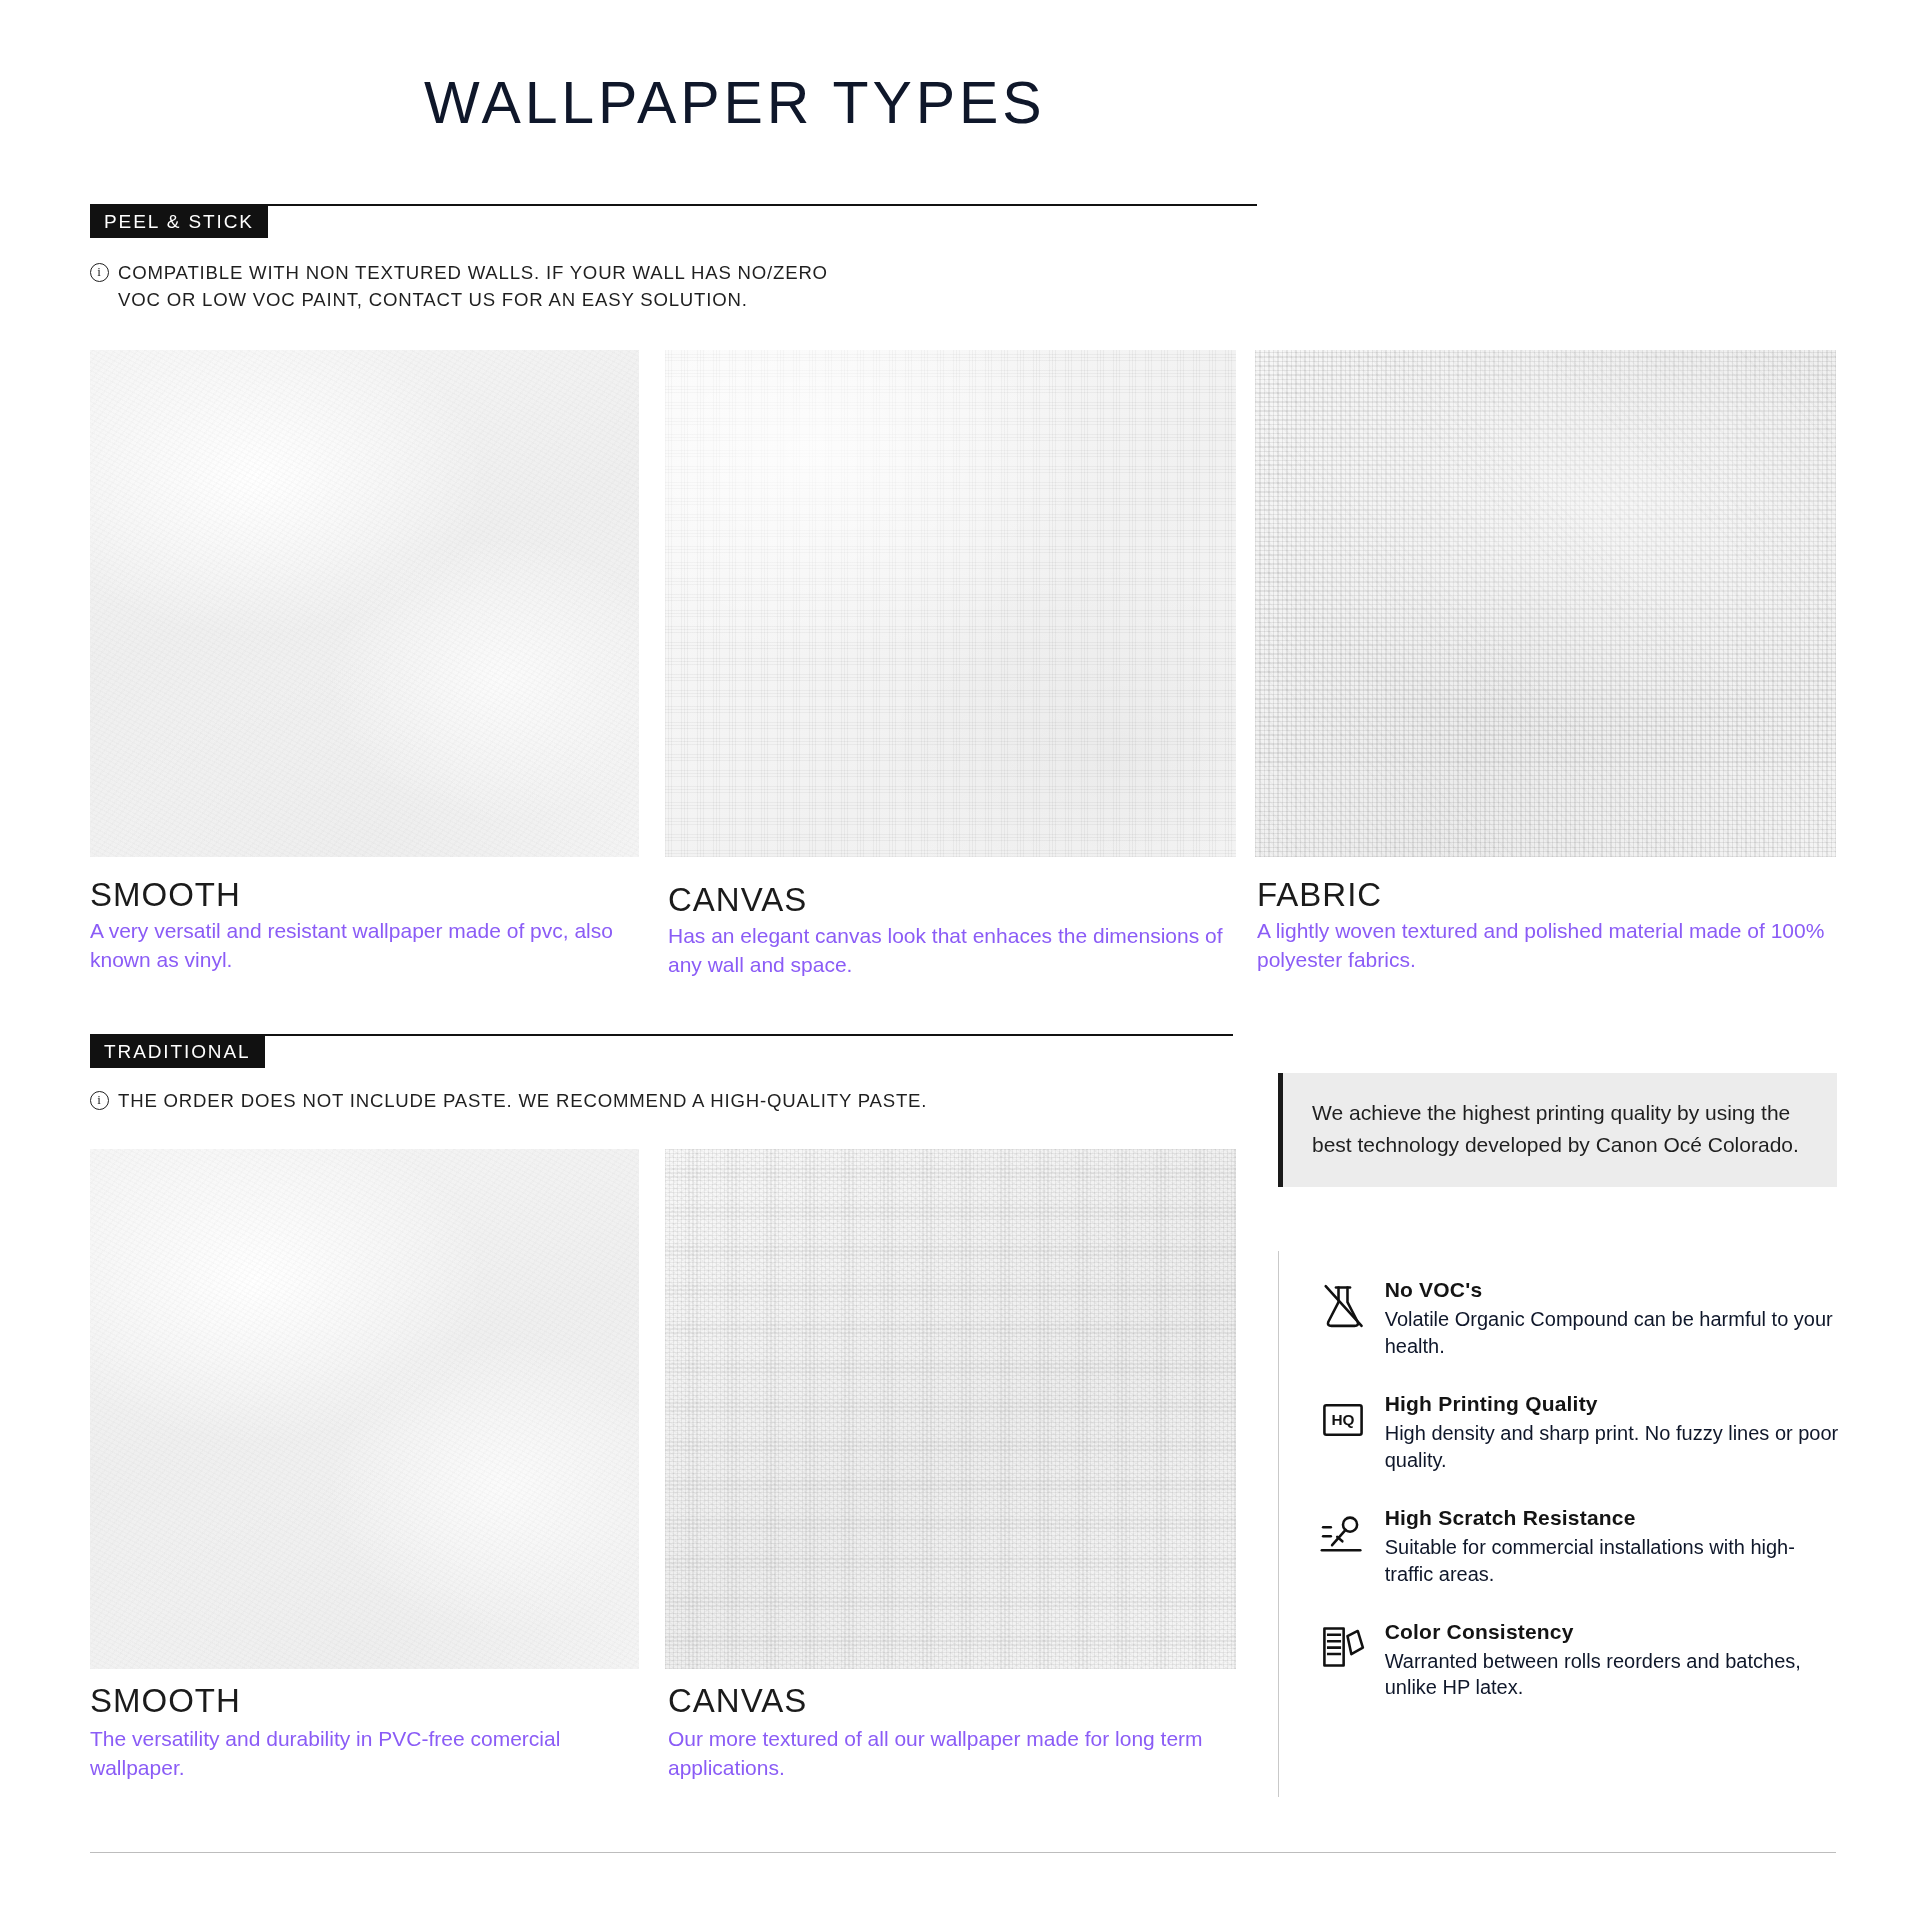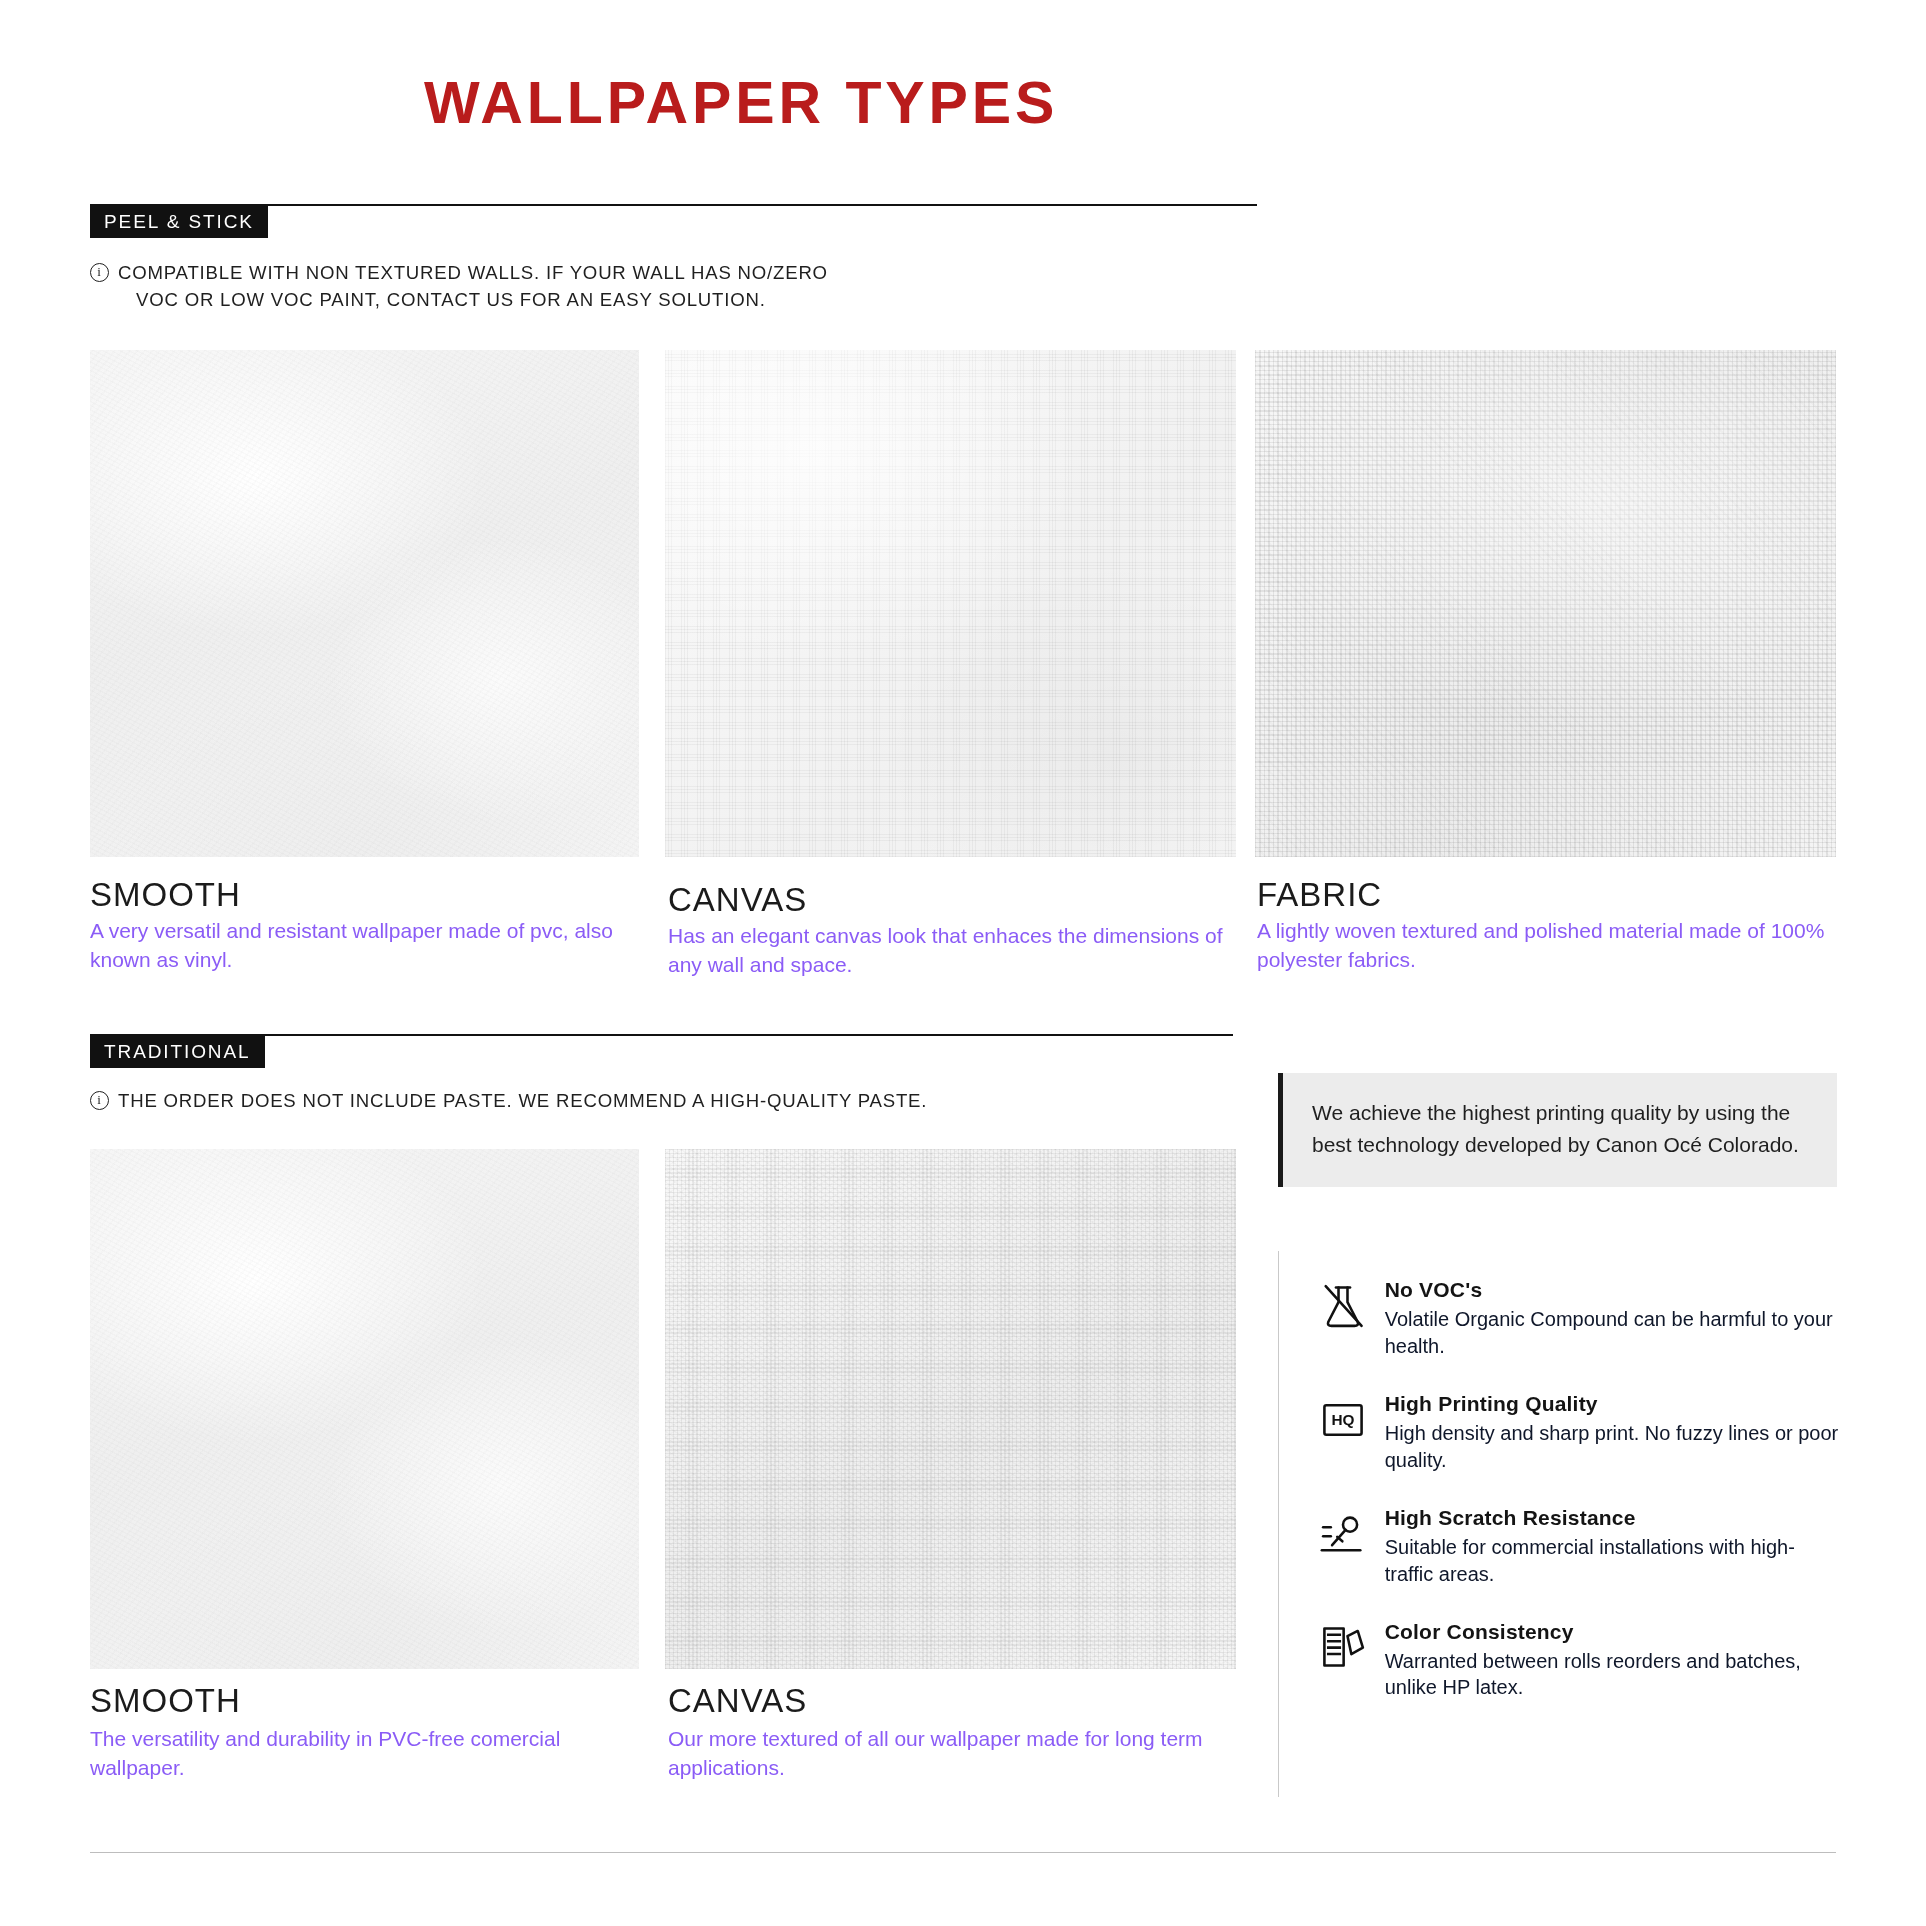--- a/index.html
+++ b/index.html
@@ -10,23 +10,23 @@
     color: #1a1a1a;
     overflow: hidden;
   }
   .page { position: relative; width: 1926px; height: 1926px; padding: 0; }
 
   
   .title {
     position: absolute;
     left: 424px; top: 69px;
     font-size: 59px;
-    font-weight: 700;
+    font-weight: 400;
     letter-spacing: 3.9px;
-    color: #b91c1c;
+    color: #0f172a;
     white-space: nowrap;
   }
 
   
   .section-head { position: absolute; display: flex; }
   .tag {
     background: #111111;
     color: #ffffff;
     font-size: 19px;
     letter-spacing: 1.9px;
@@ -216,21 +216,21 @@
 
   <div class="section-head" style="left:90px; top:204px; width:1207px;">
     <div class="tag">PEEL &amp; STICK</div>
     <div class="rule" style="width:989px;"></div>
   </div>
 
   <div class="note" style="left:90px; top:260px; width:1091px;">
     <span class="info-icon"></span>
     <span>
       <span>COMPATIBLE WITH NON TEXTURED WALLS. IF YOUR WALL HAS NO/ZERO</span><br>
-      <span style="display:inline-block; margin-left:18px;">VOC OR LOW VOC PAINT, CONTACT US FOR AN EASY SOLUTION.</span>
+      <span style="display:inline-block; margin-left:0;">VOC OR LOW VOC PAINT, CONTACT US FOR AN EASY SOLUTION.</span>
     </span>
   </div>
 
   <div class="swatch" style="left:90px; top:350px; width:549px; height:507px;">
     <div class="tex tex-smooth"></div>
   </div>
   <div class="swatch" style="left:665px; top:350px; width:571px; height:507px;">
     <div class="tex tex-canvas"></div>
   </div>
   <div class="swatch" style="left:1255px; top:350px; width:581px; height:507px;">

